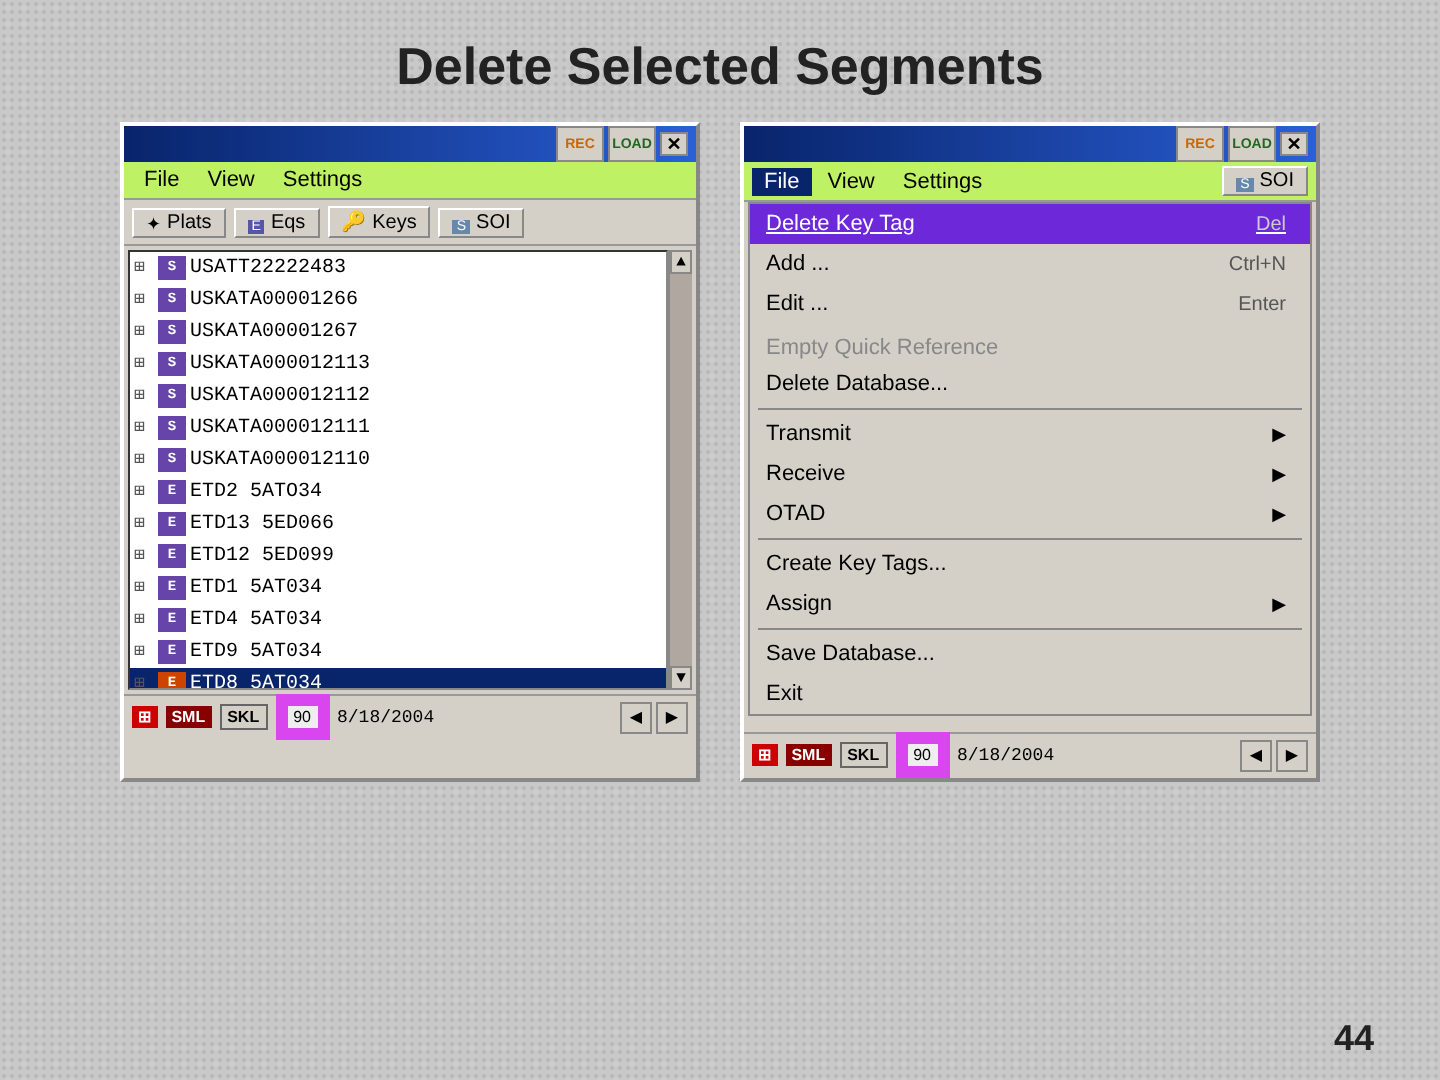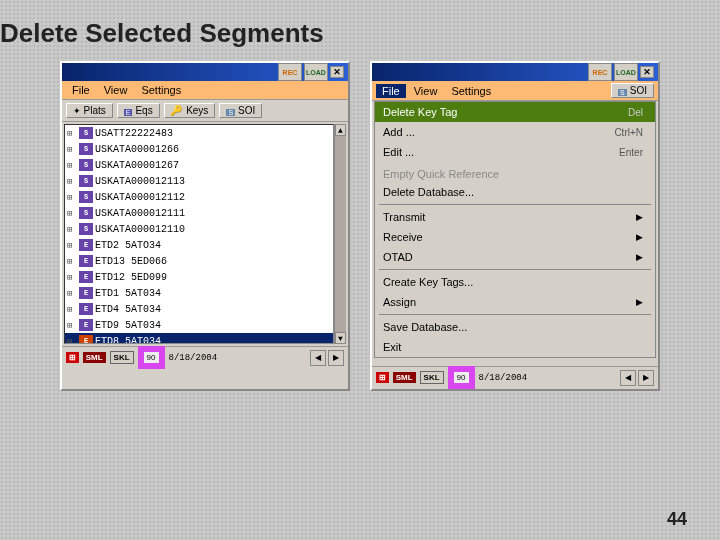--- a/index.html
+++ b/index.html
@@ -12,20 +12,21 @@
         radial-gradient(circle, rgba(255,255,255,0.15) 1px, transparent 1px),
         radial-gradient(circle, rgba(0,0,0,0.08) 1px, transparent 1px);
       background-size: 8px 8px, 4px 4px;
       font-family: 'Courier New', monospace;
       position: relative;
       overflow: hidden;
     }
 
     
     .page-title {
+      text-align: center;
       font-family: Arial, sans-serif;
       font-size: 26px;
       font-weight: bold;
       color: #222;
       padding-top: 18px;
       padding-bottom: 12px;
     }
 
     
     .windows-container {
@@ -67,21 +68,21 @@
       width: 14px;
       height: 12px;
       display: flex;
       align-items: center;
       justify-content: center;
       cursor: pointer;
       font-weight: bold;
     }
 
     .win-menubar {
-      background: #fdba74;
+      background: #bef264;
       display: flex;
       align-items: center;
       padding: 2px 4px;
       font-family: Arial, sans-serif;
       font-size: 11px;
       border-bottom: 1px solid #999;
       gap: 2px;
     }
 
     .menu-item {
@@ -220,22 +221,23 @@
     .dropdown-item {
       display: flex;
       align-items: center;
       justify-content: space-between;
       padding: 2px 12px 2px 8px;
       cursor: pointer;
       height: 20px;
     }
 
     .dropdown-item:hover, .dropdown-item.active {
-      background: #4d7c0f;
+      background: #6d28d9;
       color: white;
+      text-decoration: underline;
     }
 
     .dropdown-item.disabled {
       color: #888;
       cursor: default;
       align-items: flex-end;
     }
 
     .dropdown-item .shortcut {
       font-size: 10px;

